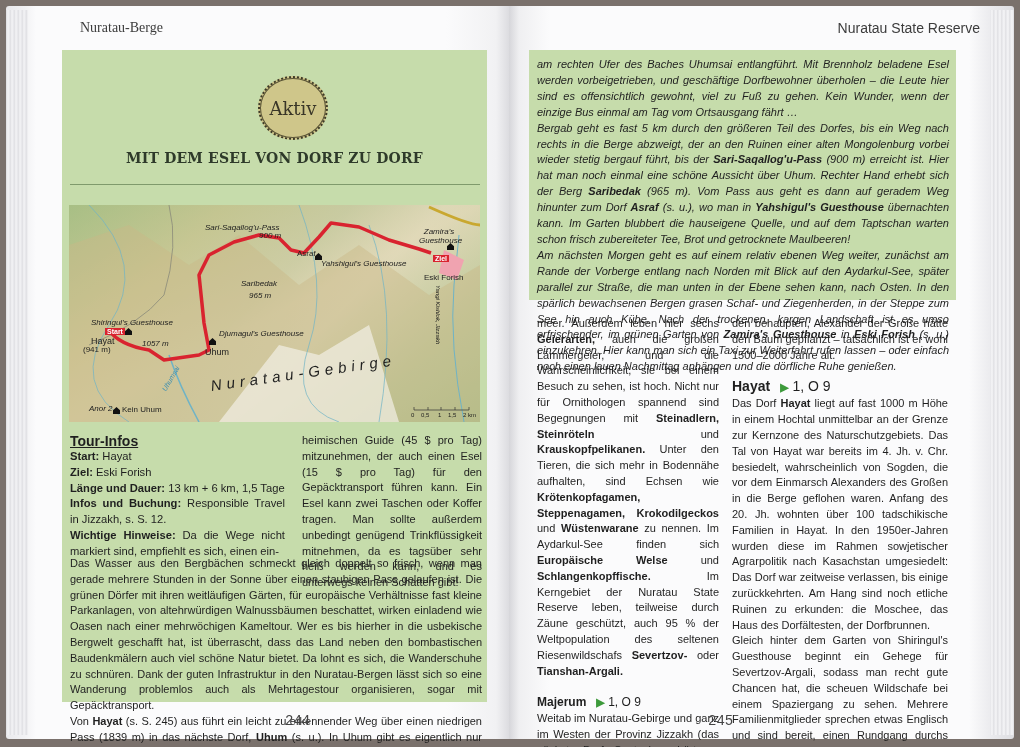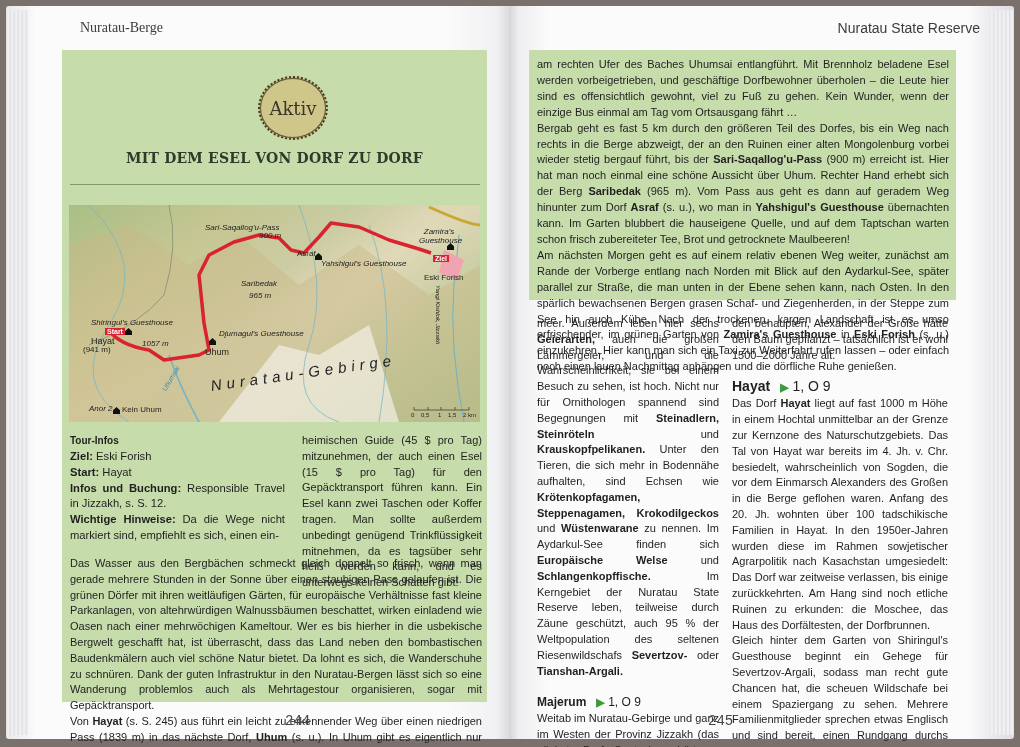--- a/index.html
+++ b/index.html
@@ -46,26 +46,26 @@
   .map { position:absolute; left:69px; top:205px; width:411px; height:217px; overflow:hidden;
     background:linear-gradient(135deg,#b5c98e 0%,#d4c78f 25%,#c2c7a0 45%,#e2ddc5 60%,#b9c79a 80%,#a8c08c 100%); }
   .map svg { position:absolute; left:0; top:0; }
   .map-label { position:absolute; font-size:8px; color:#1e1e1e; white-space:nowrap; }
   .map-label.it { font-style:italic; }
   .map-label.big { font-size:15px; letter-spacing:5px; font-style:italic; transform:rotate(-8deg); transform-origin:left bottom; }
   .tag-red { background:#d9232f; color:#fff; font-weight:bold; font-size:7px; padding:0 2px; }
   .house { display:inline-block; width:7px; height:7px; background:#111; clip-path:polygon(50% 0,100% 45%,100% 100%,0 100%,0 45%); vertical-align:middle; }
 
   .tour-infos { position:absolute; left:70px; top:433px; width:215px; font-size:11.2px; line-height:15.8px; color:#1f1f1f; text-align:justify; }
-  .tour-infos h3 { margin:0; font-size:10px; line-height:16px; font-weight:bold; }
+  .tour-infos h3 { margin:0; font-size:14px; line-height:16px; font-weight:bold;text-decoration:underline; }
   .tour-infos b { font-weight:bold; }
   .tour-infos2 { position:absolute; left:302px; top:433px; width:180px; font-size:11px; line-height:15.8px; color:#1f1f1f; text-align:justify; }
   .body-l { position:absolute; left:70px; top:556px; width:412px; font-size:11px; line-height:15.8px; color:#1f1f1f; text-align:justify; }
 
-  .body-r-top { position:absolute; left:537px; top:57px; width:412px; font-size:11px; line-height:15.9px; color:#1f1f1f; text-align:justify; }
+  .body-r-top { position:absolute; left:537px; top:57px; width:412px; font-size:11px; line-height:15.9px; color:#1f1f1f; text-align:justify;font-style:italic; }
   .col-a { position:absolute; left:537px; top:316px; width:182px; font-size:11px; line-height:15.8px; color:#1f1f1f; text-align:justify; }
   .col-b { position:absolute; left:732px; top:316px; width:216px; font-size:11px; line-height:15.8px; color:#1f1f1f; text-align:justify; }
   .heading-r { font-weight:bold; font-size:14px; line-height:18px; margin:0; }
   .heading-r.small { font-size:12px; }
   .heading-r .tri { color:#3d9a3b; font-size:11px; margin-left:10px; }
   .heading-r .nums { font-weight:normal;margin-top:32px; }
   p { margin:0; }
   .spacer { height:14px; }
 </style>
 </head>
@@ -145,22 +145,23 @@
   <span class="map-label" style="left:53px;top:200px">Kein Uhum</span>
   <span class="map-label" style="left:342px;top:207px;font-size:6px">0</span>
   <span class="map-label" style="left:352px;top:207px;font-size:6px">0,5</span>
   <span class="map-label" style="left:369px;top:207px;font-size:6px">1</span>
   <span class="map-label" style="left:379px;top:207px;font-size:6px">1,5</span>
   <span class="map-label" style="left:394px;top:207px;font-size:6px">2 km</span>
 </div>
 
 <div class="tour-infos">
   <h3>Tour-Infos</h3>
+  <div><b>Start:</b> <span>Hayat</span></div>
   <div><b>Ziel:</b> <span>Eski Forish</span></div>
-  <div><b>Start:</b> <span>Hayat</span></div>
+  <div><b>Länge und Dauer:</b> <span>13 km + 6 km, 1,5 Tage</span></div>
   <div><b>Infos und Buchung:</b> <span>Responsible Travel in Jizzakh, s. S. 12.</span></div>
   <div><b>Wichtige Hinweise:</b> <span>Da die Wege nicht markiert sind, empfiehlt es sich, einen ein-</span></div>
 </div>
 <div class="tour-infos2">heimischen Guide (45 $ pro Tag) mitzunehmen, der auch einen Esel (15 $ pro Tag) für den Gepäcktransport führen kann. Ein Esel kann zwei Taschen oder Koffer tragen. Man sollte außerdem unbedingt genügend Trinkflüssigkeit mitnehmen, da es tagsüber sehr heiß werden kann, und es unterwegs keinen Schatten gibt!</div>
 
 <div class="body-l">
   <p>Das Wasser aus den Bergbächen schmeckt gleich doppelt so frisch, wenn man gerade mehrere Stunden in der Sonne über einen staubigen Pass gelaufen ist. Die grünen Dörfer mit ihren weitläufigen Gärten, für europäische Verhältnisse fast kleine Parkanlagen, von altehrwürdigen Walnussbäumen beschattet, wirken einladend wie Oasen nach einer mehrwöchigen Kameltour. Wer es bis hierher in die usbekische Bergwelt geschafft hat, ist überrascht, dass das Land neben den bombastischen Baudenkmälern auch viel schöne Natur bietet. Da lohnt es sich, die Wanderschuhe zu schnüren. Dank der guten Infrastruktur in den Nuratau-Bergen lässt sich so eine Wanderung problemlos auch als Mehrtagestour organisieren, sogar mit Gepäcktransport.</p>
   <p><span>Von </span><b>Hayat</b><span> (s. S. 245) aus führt ein leicht zu erkennender Weg über einen niedrigen Pass (1839 m) in das nächste Dorf, </span><b>Uhum</b><span> (s. u.). In Uhum gibt es eigentlich nur eine Straße, die mal am linken, mal</span></p>
 </div>
 

